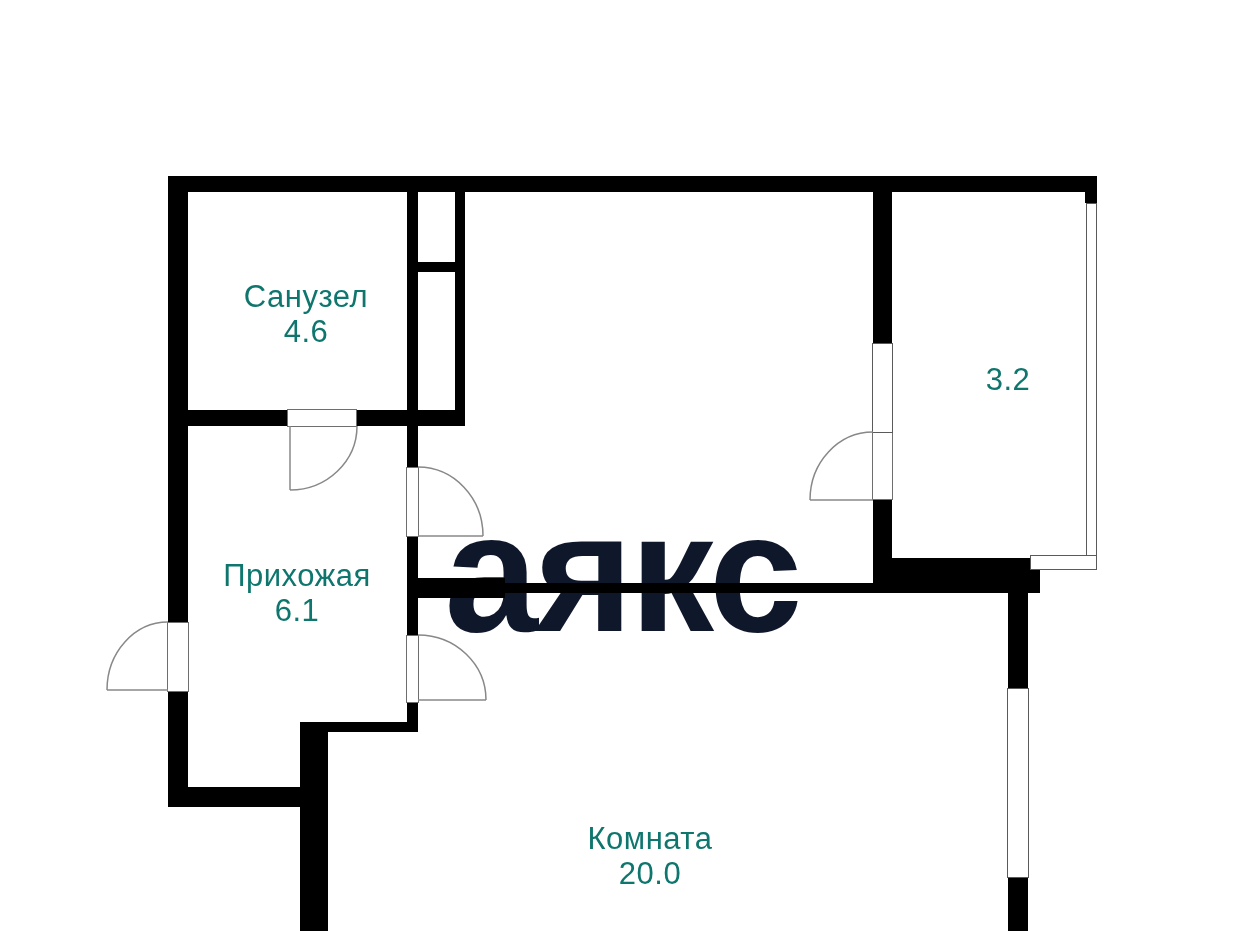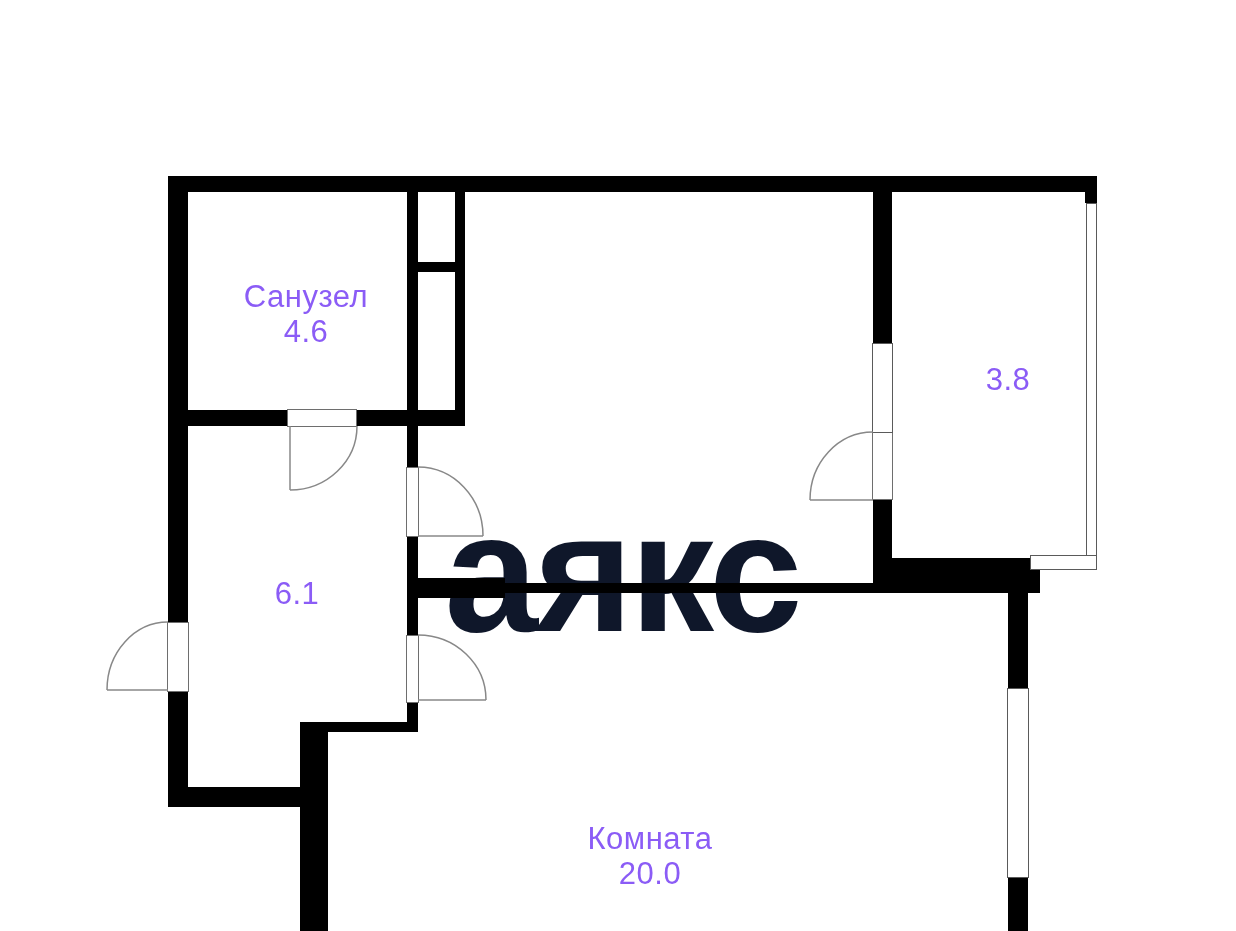--- a/index.html
+++ b/index.html
@@ -15,21 +15,21 @@
     position:absolute;background:#ffffff;z-index:3;
     border:1px solid #6e6e6e;box-sizing:border-box;
   }
   .win{
     position:absolute;background:#ffffff;z-index:3;
     border:1px solid #5a5a5a;box-sizing:border-box;
   }
   .room-label{
     position:absolute;z-index:4;
     transform:translate(-50%,-50%);
-    text-align:center;color:#8b5cf6;
+    text-align:center;color:#0f766e;
     font-size:31px;line-height:1.12;letter-spacing:0.5px;
     white-space:nowrap;
   }
   #watermark{
     position:absolute;z-index:1;
     left:622px;top:581px;
     transform:translate(-50%,-54%);
     font-size:168px;font-weight:bold;
     color:#0f172a;letter-spacing:-3px;
     white-space:nowrap;
@@ -85,25 +85,26 @@
     <path d="M 810 500 A 63 68 0 0 1 873 432"></path>
   </svg>
 
   <div class="room-label" style="left:306px;top:315px;">
     <div>Санузел</div>
     <div>4.6</div>
   </div>
 
 
   <div class="room-label" style="left:297px;top:594px;">
+    <div>Прихожая</div>
     <div>6.1</div>
   </div>
 
   <div class="room-label" style="left:650px;top:809px;margin-top:48px;">
     <div>Комната</div>
     <div>20.0</div>
   </div>
 
   <div class="room-label" style="left:1008px;top:380px;">
-    <div>3.8</div>
+    <div>3.2</div>
   </div>
 
 </div>
 
 </body></html>

